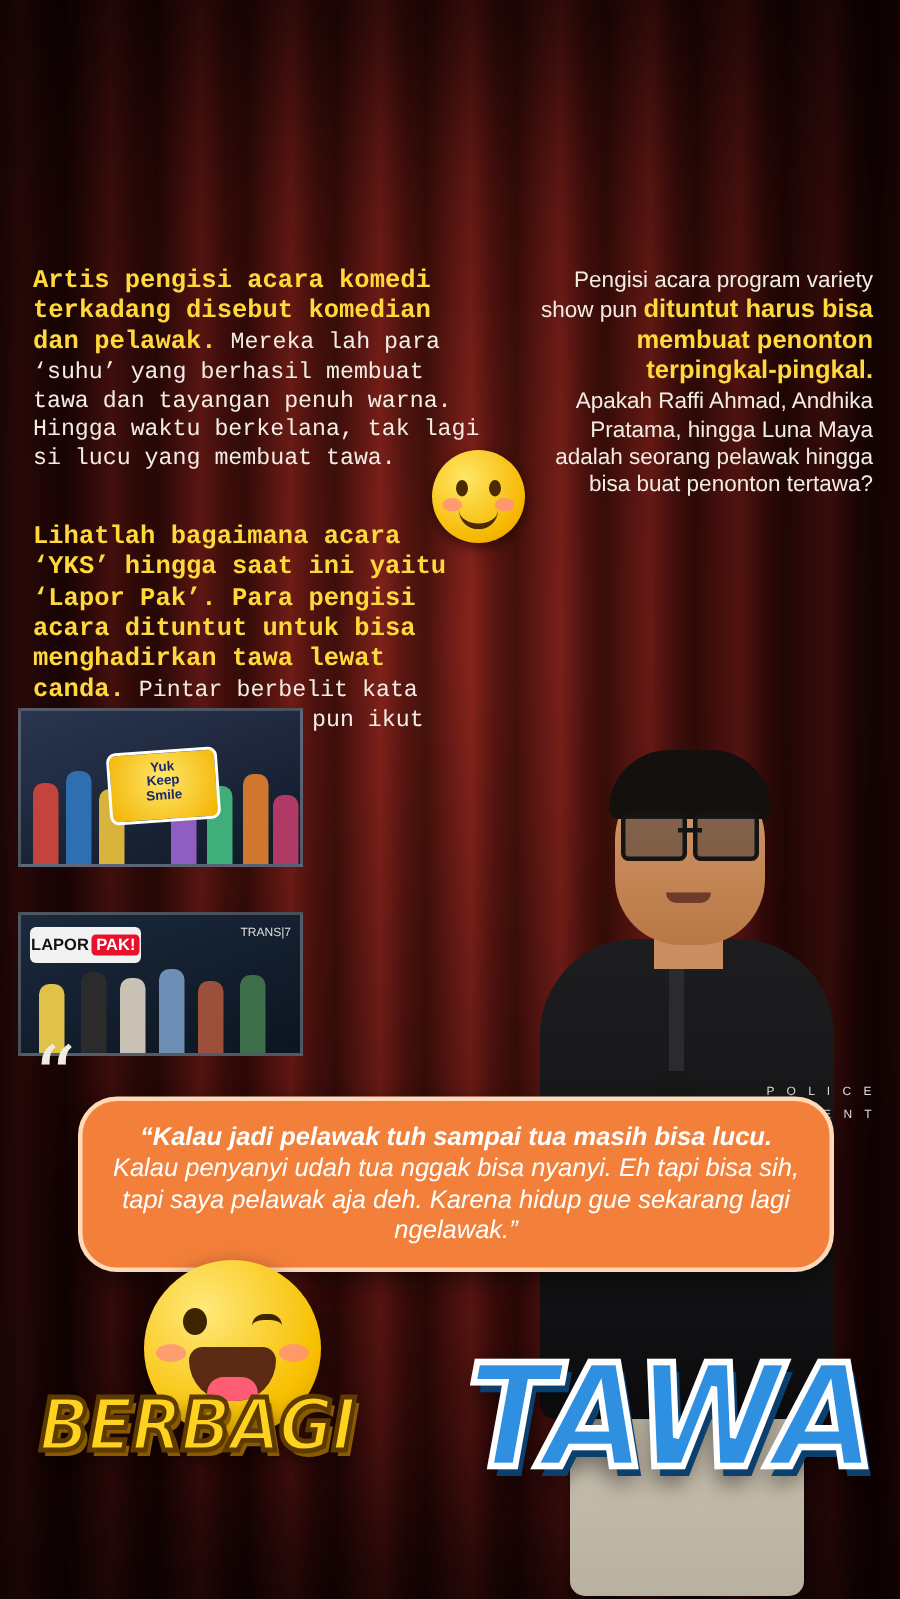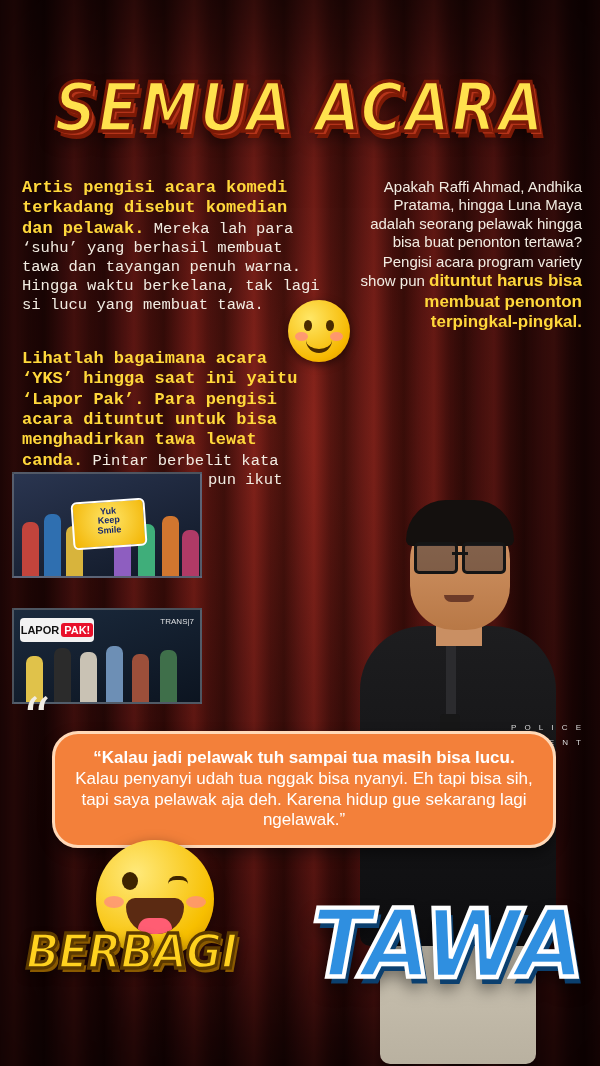--- a/index.html
+++ b/index.html
@@ -110,21 +110,21 @@
   .p-lanyard{position:absolute;left:128px;bottom:214px;width:10px;height:86px;background:#2b2b2e;}
   .p-mic{position:absolute;left:122px;bottom:206px;width:20px;height:26px;background:#171717;border-radius:4px;}
 
   
   .quote-mark{position:absolute;left:22px;bottom:330px;color:#f0ece4;font-size:56px;
     font-family:"DejaVu Serif",serif;line-height:.6;}
   .quote{
     position:absolute;left:52px;bottom:218px;width:504px;
     background:#f3803a;border:3px solid #ffd9b8;border-radius:26px;
     padding:14px 20px;box-sizing:border-box;color:#fff;
-    font-size:17px;line-height:1.22;text-align:center;
+    font-size:17px;font-style:italic;line-height:1.22;text-align:center;
     box-shadow:0 6px 14px rgba(0,0,0,.45);
   }
   .quote b{font-weight:bold;}
   .quote-tail{position:absolute;left:150px;bottom:196px;width:0;height:0;
     border-left:18px solid transparent;border-right:18px solid transparent;border-top:26px solid #f3803a;}
 
   
   .bottom{position:absolute;left:0;bottom:62px;width:600px;height:150px;}
   .big-emoji{
     position:absolute;left:96px;bottom:46px;width:118px;height:118px;border-radius:50%;
@@ -156,47 +156,44 @@
   }
 </style>
 </head>
 <body>
 
 <div class="curtain"></div>
 <div class="vig"></div>
 
 <div class="content">
 
-  <div class="title-wrap">
-    <div class="main-title">SEMUA ACARA</div>
-  </div>
 
   <div class="col-left">
     <p class="para">
       <span class="hl">Artis pengisi acara komedi terkadang disebut komedian dan pelawak.</span><span> Mereka lah para ‘suhu’ yang berhasil membuat tawa dan tayangan penuh warna. Hingga waktu berkelana, tak lagi si lucu yang membuat tawa.</span>
     </p>
     <div style="height:32px"></div>
     <p class="para">
       <span class="hl">Lihatlah bagaimana acara ‘YKS’ hingga saat ini yaitu ‘Lapor Pak’. Para pengisi acara dituntut untuk bisa menghadirkan tawa lewat canda.</span><span> Pintar berbelit kata hingga bintang tamu pun ikut menikmatinya.</span>
     </p>
   </div>
 
   <div class="emoji-small">
     <span class="eye l"></span>
     <span class="eye r"></span>
     <span class="cheek l"></span>
     <span class="cheek r"></span>
     <span class="mouth"></span>
   </div>
 
   <div class="col-right">
-    <p class="para"> Apakah Raffi Ahmad, Andhika Pratama, hingga Luna Maya adalah seorang pelawak hingga bisa buat penonton tertawa?</p>
     <p class="para">
       <span>Pengisi acara program variety show pun </span><span class="hl">dituntut harus bisa membuat penonton terpingkal-pingkal.</span>
     </p>
+    <p class="para"> Apakah Raffi Ahmad, Andhika Pratama, hingga Luna Maya adalah seorang pelawak hingga bisa buat penonton tertawa?</p>
   </div>
 
   <div class="thumb thumb1">
     <div class="figs">
       <span class="fig" style="left:8px;height:54px;background:#c2443c;"></span>
       <span class="fig" style="left:30px;height:62px;background:#2f6fb0;"></span>
       <span class="fig" style="left:52px;height:50px;background:#d8b43c;"></span>
       <span class="fig" style="left:100px;height:58px;background:#8e5ec0;"></span>
       <span class="fig" style="left:124px;height:52px;background:#3fae7a;"></span>
       <span class="fig" style="left:148px;height:60px;background:#d1762f;"></span>

